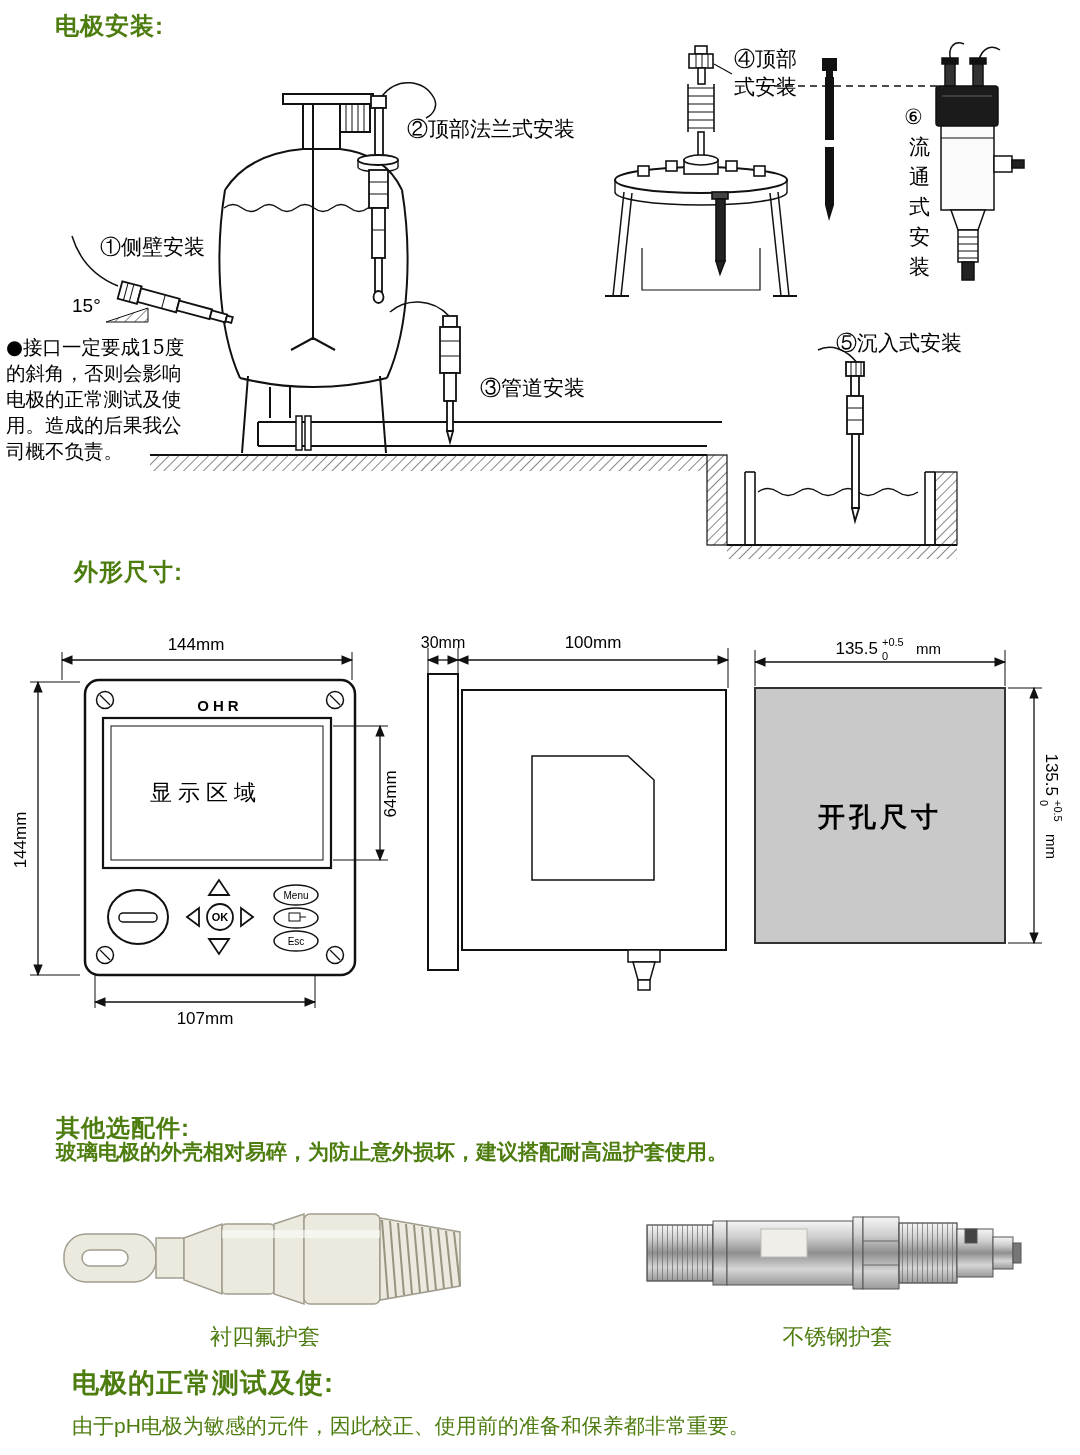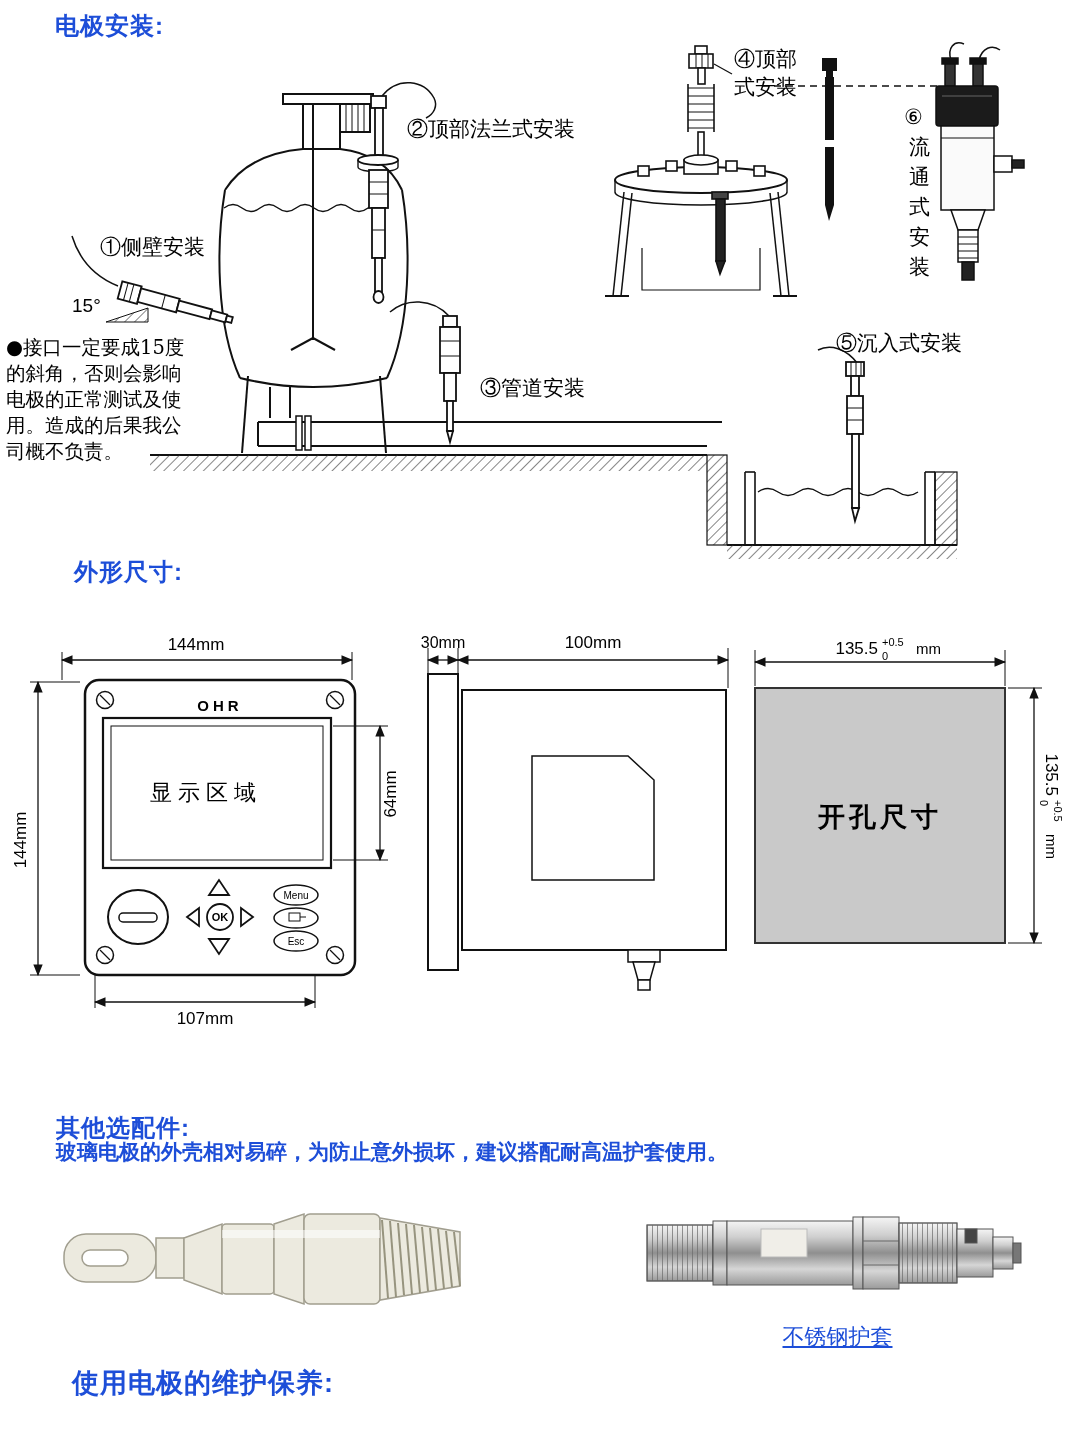--- a/index.html
+++ b/index.html
@@ -1,18 +1,18 @@
 <!DOCTYPE html>
 <html><head>
 <meta charset="utf-8">
 <style>
   html,body { margin:0; padding:0; background:#fff; }
   .page {
     position:relative; width:1080px; height:1455px; background:#ffffff;
-    font-family:"Liberation Sans", sans-serif; color:#1d4ed8; overflow:hidden;
+    font-family:"Liberation Sans", sans-serif; color:#4d7c0f; overflow:hidden;
   }
   .sec-title { position:absolute; font-weight:bold; font-size:24px; letter-spacing:1px; }
   .big-title { font-size:27px; }
   .body-text { position:absolute; font-size:21px; }
   .caption { position:absolute; font-size:22px; text-align:center; }
   svg { position:absolute; overflow:visible; }
   svg text { font-family:"DejaVu Serif", serif; fill:#000; }
   svg text.dim { font-family:"Liberation Sans", sans-serif; font-size:16px; }
   svg text.lbl { font-size:21px; }
   svg text.note { font-size:19.5px; }
@@ -402,17 +402,19 @@
       <line x1="218" y1="60" x2="254" y2="60" stroke="#666"></line>
       <rect x="254" y="18" width="58" height="60" fill="url(#met)"></rect>
       <rect x="254" y="18" width="58" height="60" fill="url(#vthread)" opacity="0.7"></rect>
       <rect x="312" y="24" width="36" height="48" fill="url(#met)"></rect>
       <rect x="320" y="24" width="12" height="14" fill="#444"></rect>
       <rect x="348" y="32" width="20" height="32" fill="url(#met)"></rect>
       <rect x="368" y="38" width="8" height="20" fill="#777"></rect>
     </g>
   </svg>
 
-  <div class="caption" style="left:645px; top:1322px; width:385px;text-decoration:underline;">不锈钢护套</div>
-
-  <div class="sec-title big-title" style="left:72px; top:1365px;">使用电极的维护保养:</div>
+  <div class="caption" style="left:60px; top:1322px; width:410px;">衬四氟护套</div>
+  <div class="caption" style="left:645px; top:1322px; width:385px;">不锈钢护套</div>
+
+  <div class="sec-title big-title" style="left:72px; top:1365px;">电极的正常测试及使:</div>
+  <div class="body-text" style="left:72px; top:1412px;">由于pH电极为敏感的元件，因此校正、使用前的准备和保养都非常重要。</div>
 
 </div>
 
 </body></html>

